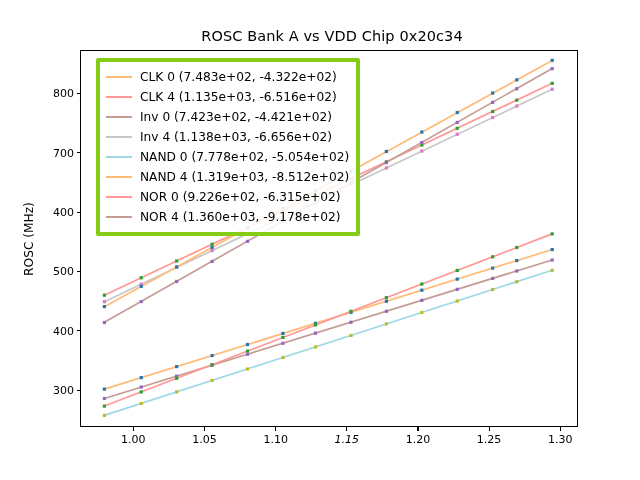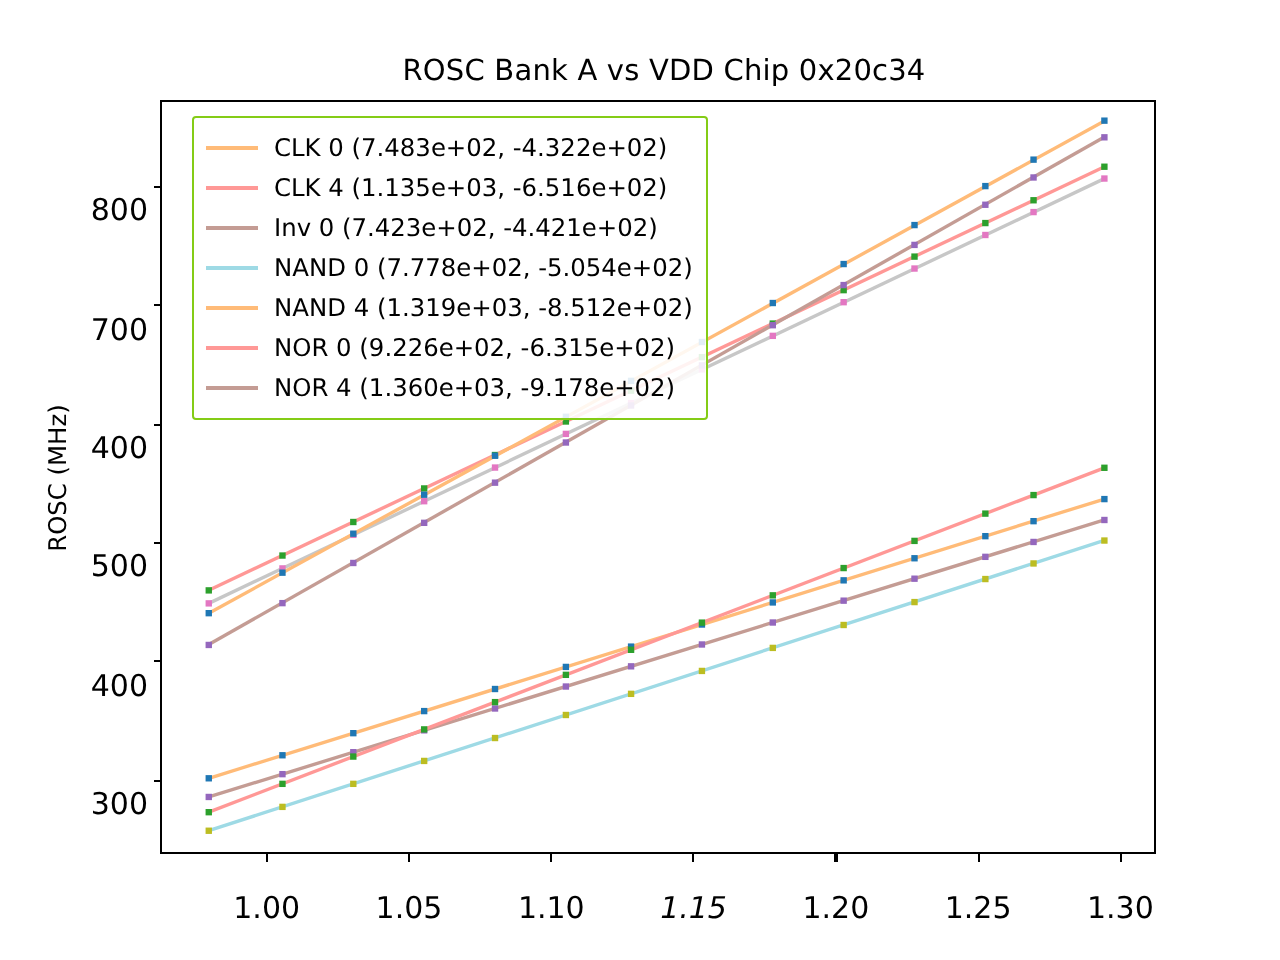--- a/index.html
+++ b/index.html
@@ -18,38 +18,38 @@
   }
   #plot-frame{
     position:absolute;left:80px;top:50px;
     width:498px;height:377px;
     border:1.1px solid #000;
     box-sizing:border-box;
     overflow:hidden;
   }
   #svg-data{position:absolute;left:0;top:0;width:100%;height:100%;display:block;}
   .tick-label{
-    position:absolute;font-size:15px;color:#000;white-space:nowrap;margin-top:12px;
+    position:absolute;font-size:11px;color:#000;white-space:nowrap;
   }
   .ytick-label{text-align:right;transform:translateY(-50%);}
   .xtick-label{transform:translateX(-50%);}
   .tickmark{position:absolute;background:#000;}
   #ylabel{
     position:absolute;font-size:12.2px;color:#000;
     transform-origin:0 0;transform:rotate(-90deg);
     white-space:nowrap;
   }
   #xlabel{
     position:absolute;left:80px;width:498px;top:455px;
     text-align:center;font-size:12.2px;color:#000;
   }
   #legend{
     position:absolute;left:96px;top:58px;
     background:rgba(255,255,255,0.88);
-    border:1px solid #84cc16;
+    border:4px solid #84cc16;
     border-radius:2px;
     padding:5px 7px 5px 6px;
     box-sizing:border-box;
   }
   .legend-row{
     display:flex;align-items:center;height:20px;
   }
   .legend-swatch{
     width:26px;height:0;border-top-width:2px;border-top-style:solid;
     margin-right:8px;flex:0 0 26px;
@@ -242,20 +242,24 @@
       </div>
       <div class="legend-row">
         <span class="legend-swatch" style="border-top-color: rgb(255, 152, 150);"></span>
         <span class="legend-text">CLK 4 (1.135e+03, -6.516e+02)</span>
       </div>
       <div class="legend-row">
         <span class="legend-swatch" style="border-top-color: rgb(196, 156, 148);"></span>
         <span class="legend-text">Inv 0 (7.423e+02, -4.421e+02)</span>
       </div>
       <div class="legend-row">
+        <span class="legend-swatch" style="border-top-color: rgb(199, 199, 199);"></span>
+        <span class="legend-text">Inv 4 (1.138e+03, -6.656e+02)</span>
+      </div>
+      <div class="legend-row">
         <span class="legend-swatch" style="border-top-color: rgb(158, 218, 229);"></span>
         <span class="legend-text">NAND 0 (7.778e+02, -5.054e+02)</span>
       </div>
       <div class="legend-row">
         <span class="legend-swatch" style="border-top-color: rgb(255, 187, 120);"></span>
         <span class="legend-text">NAND 4 (1.319e+03, -8.512e+02)</span>
       </div>
       <div class="legend-row">
         <span class="legend-swatch" style="border-top-color: rgb(255, 152, 150);"></span>
         <span class="legend-text">NOR 0 (9.226e+02, -6.315e+02)</span>

